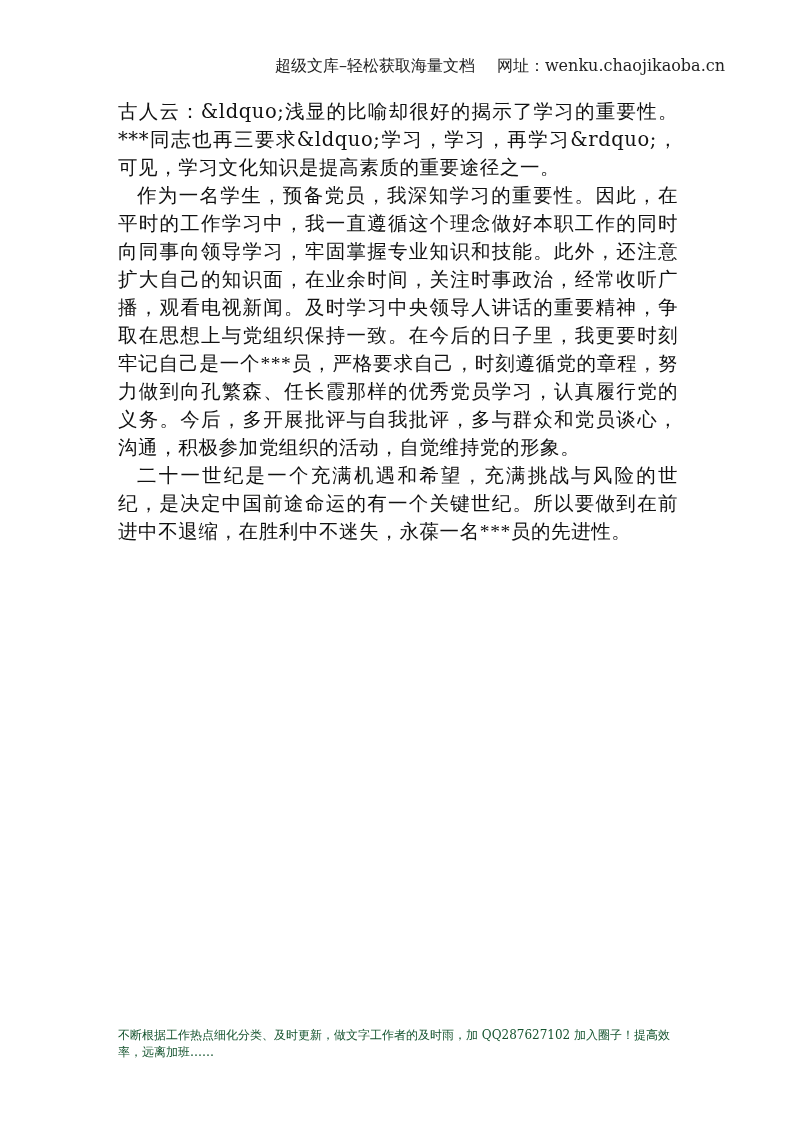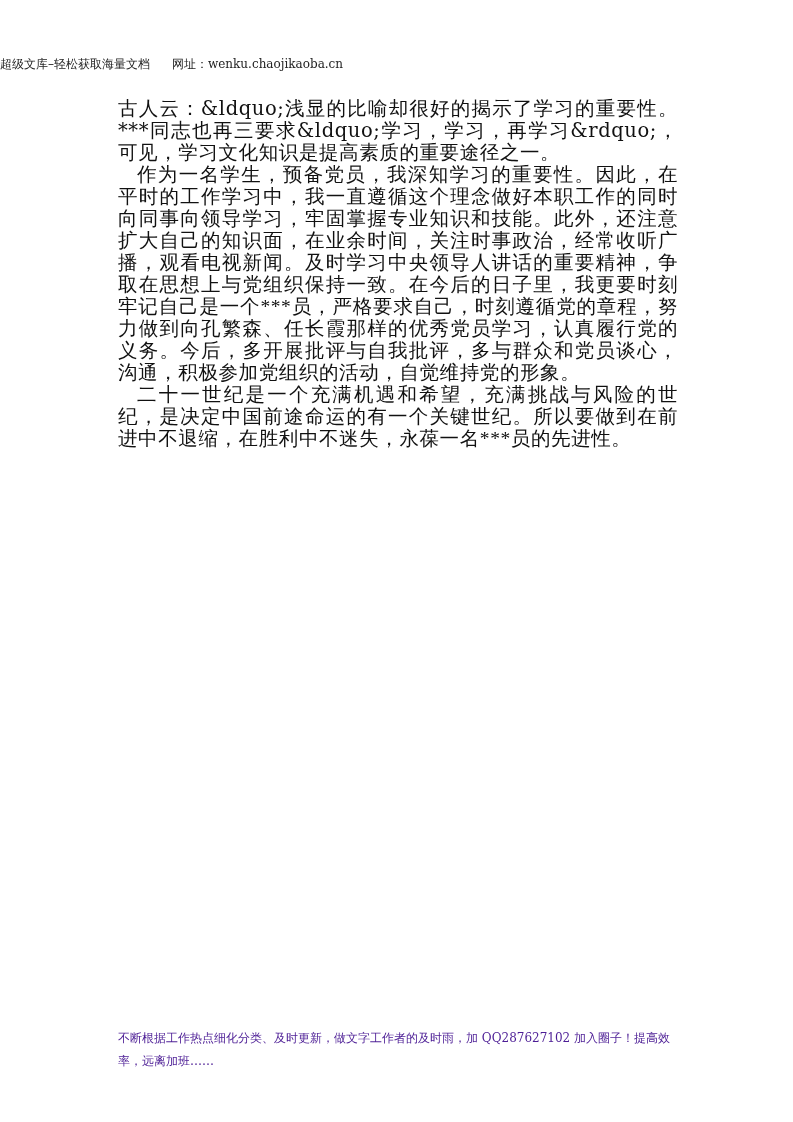--- a/index.html
+++ b/index.html
@@ -1,26 +1,26 @@
 <!DOCTYPE html>
 <html><head>
 <meta charset="utf-8">
 <style>
   html, body { margin:0; padding:0; background:#ffffff; }
   body { width:793px; height:1122px; position:relative; overflow:hidden;
          font-family: "DejaVu Serif", "Liberation Serif", serif; color:#111; }
-  .header { position:absolute; top:56px; left:0; width:725px; text-align:left;
-            font-size:12px; color:#222; }
+  .header { position:absolute; top:56px; left:0; width:725px; text-align:right;
+            font-size:16px; color:#222; }
   .header .sep { display:inline-block; width:22px; }
   .content { position:absolute; top:98px; left:118px; width:560px; }
-  .para { font-size:19.5px; line-height:22px; margin:0; text-align:justify;
+  .para { font-size:19.5px; line-height:28px; margin:0; text-align:justify;
           text-align-last:left; letter-spacing:0.6px; }
   .para.indent { text-indent:19px;font-family:Liberation Serif, serif; }
   .footer { position:absolute; top:1027px; left:118px; width:560px;
-            font-size:12px; line-height:23px; color:#4c1d95; }
+            font-size:12px; line-height:17px; color:#14532d; }
 </style>
 </head>
 <body>
 
 <div class="header">
   <span>超级文库–轻松获取海量文档</span><span class="sep"></span><span>网址：</span><span>wenku.chaojikaoba.cn</span>
 </div>
 
 <div class="content">
   <p class="para">古人云：&amp;ldquo;浅显的比喻却很好的揭示了学习的重要性。***同志也再三要求&amp;ldquo;学习，学习，再学习&amp;rdquo;，可见，学习文化知识是提高素质的重要途径之一。</p>

